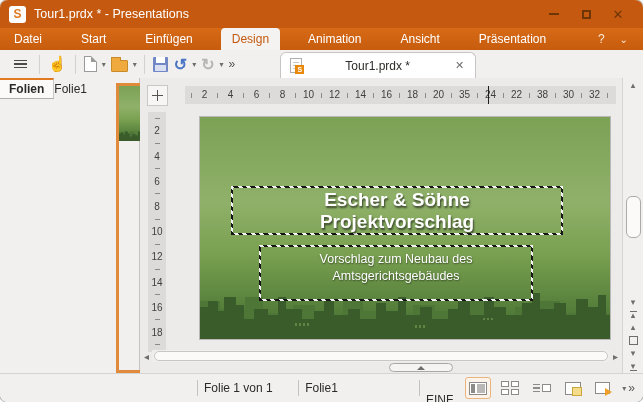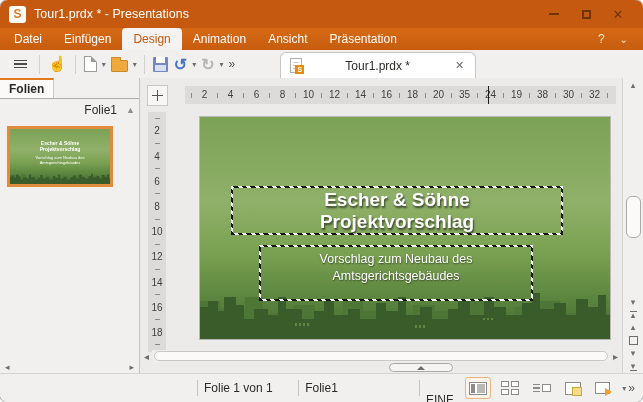--- a/index.html
+++ b/index.html
@@ -52,21 +52,21 @@
   .tab-doc-icon i{ position:absolute; left:2px; width:6px; height:1px; background:#C9C8C6; }
   .tab-doc-icon i:nth-child(1){ top:3px; } .tab-doc-icon i:nth-child(2){ top:6px; } .tab-doc-icon i:nth-child(3){ top:9px; }
   .tab-doc-icon b{ position:absolute; right:-3px; bottom:-2px; width:9px; height:9px; background:#E8890C;
                    color:#FFF; font-size:7px; display:flex; align-items:center; justify-content:center; }
   .tab-label{ flex:1; text-align:center; font-size:12px; color:#2B2B29; }
   .tab-close{ color:#6F6E6C; font-size:11px; padding:0 2px; }
 
   
   .main{ display:flex; height:295px; }
 
-  .sidebar{ width:140px; background:#F1F0EE; border-right:1px solid #C4C3C1; display:flex; flex-direction:column; position:relative; }
+  .sidebar{ width:140px; background:#F1F0EE; border-right:1px solid #C4C3C1; display:flex; flex-direction:row; position:relative; }
   .sidebar-tabs{ height:21px; display:flex; border-bottom:1px solid #AFAEAC; font-size:12px; }
   .stab{ padding:0 9px; display:flex; align-items:center; background:#E7E6E4; border-right:1px solid #C9C8C6; color:#2B2B29; }
   .stab.active{ background:#FBFAF8; border-top:2px solid #E0791F; font-weight:bold; }
   .slide-label-row{ height:22px; display:flex; align-items:center; justify-content:flex-end; padding-right:22px; font-size:12px; color:#2B2B29; }
   .pane-scroll-up{ position:absolute; right:4px; top:27px; color:#8F8E8C; font-size:9px; }
   .thumb{ margin:5px 0 0 7px; width:106px; border:3px solid #E08A3C; }
   .mini-slide{ width:100px; height:55px; position:relative; overflow:hidden; text-align:center; color:#FFF;
                background:linear-gradient(180deg,#7CA256 0%,#8FB069 38%,#79A050 62%,#406B2E 100%); }
   .mini-title{ font-size:5px; font-weight:bold; line-height:6px; margin-top:11px; }
   .mini-sub{ font-size:4px; line-height:5px; margin-top:3px; }
@@ -168,22 +168,23 @@
           <i class="min-glyph"></i>
         </div>
       <div class="win-btn">
           <i class="max-glyph"></i>
         </div>
       <div class="win-btn">✕</div>
     </div>
   </div>
 
   <div class="menubar">
-    <span style="display:flex;align-items:stretch;">
+    <span style="display:flex;align-items:stretch;gap:17px;">
         <span class="menu-item">Datei</span>
+        <span class="menu-item">Start</span>
         <span class="menu-item">Einfügen</span>
         <span class="menu-item active">Design</span>
         <span class="menu-item">Animation</span>
         <span class="menu-item">Ansicht</span>
         <span class="menu-item">Präsentation</span>
       </span>
     <div class="menu-right">
       <span>?</span>
       <span style="font-size:10px;">⌄</span>
     </div>
@@ -289,21 +290,21 @@
             <span class="hcell num">16</span>
             <span class="hcell tick"><i></i></span>
             <span class="hcell num">18</span>
             <span class="hcell tick"><i></i></span>
             <span class="hcell num">20</span>
             <span class="hcell tick"><i></i></span>
             <span class="hcell num">35</span>
             <span class="hcell tick"><i></i></span>
             <span class="hcell num">24</span>
             <span class="hcell tick"><i></i></span>
-            <span class="hcell num">19</span>
+            <span class="hcell num">22</span>
             <span class="hcell tick"><i></i></span>
             <span class="hcell num">38</span>
             <span class="hcell tick"><i></i></span>
             <span class="hcell num">30</span>
             <span class="hcell tick"><i></i></span>
             <span class="hcell num">32</span>
             <span class="hcell tick"><i></i></span>
           </span>
         <div class="hcursor"></div>
       </div>

